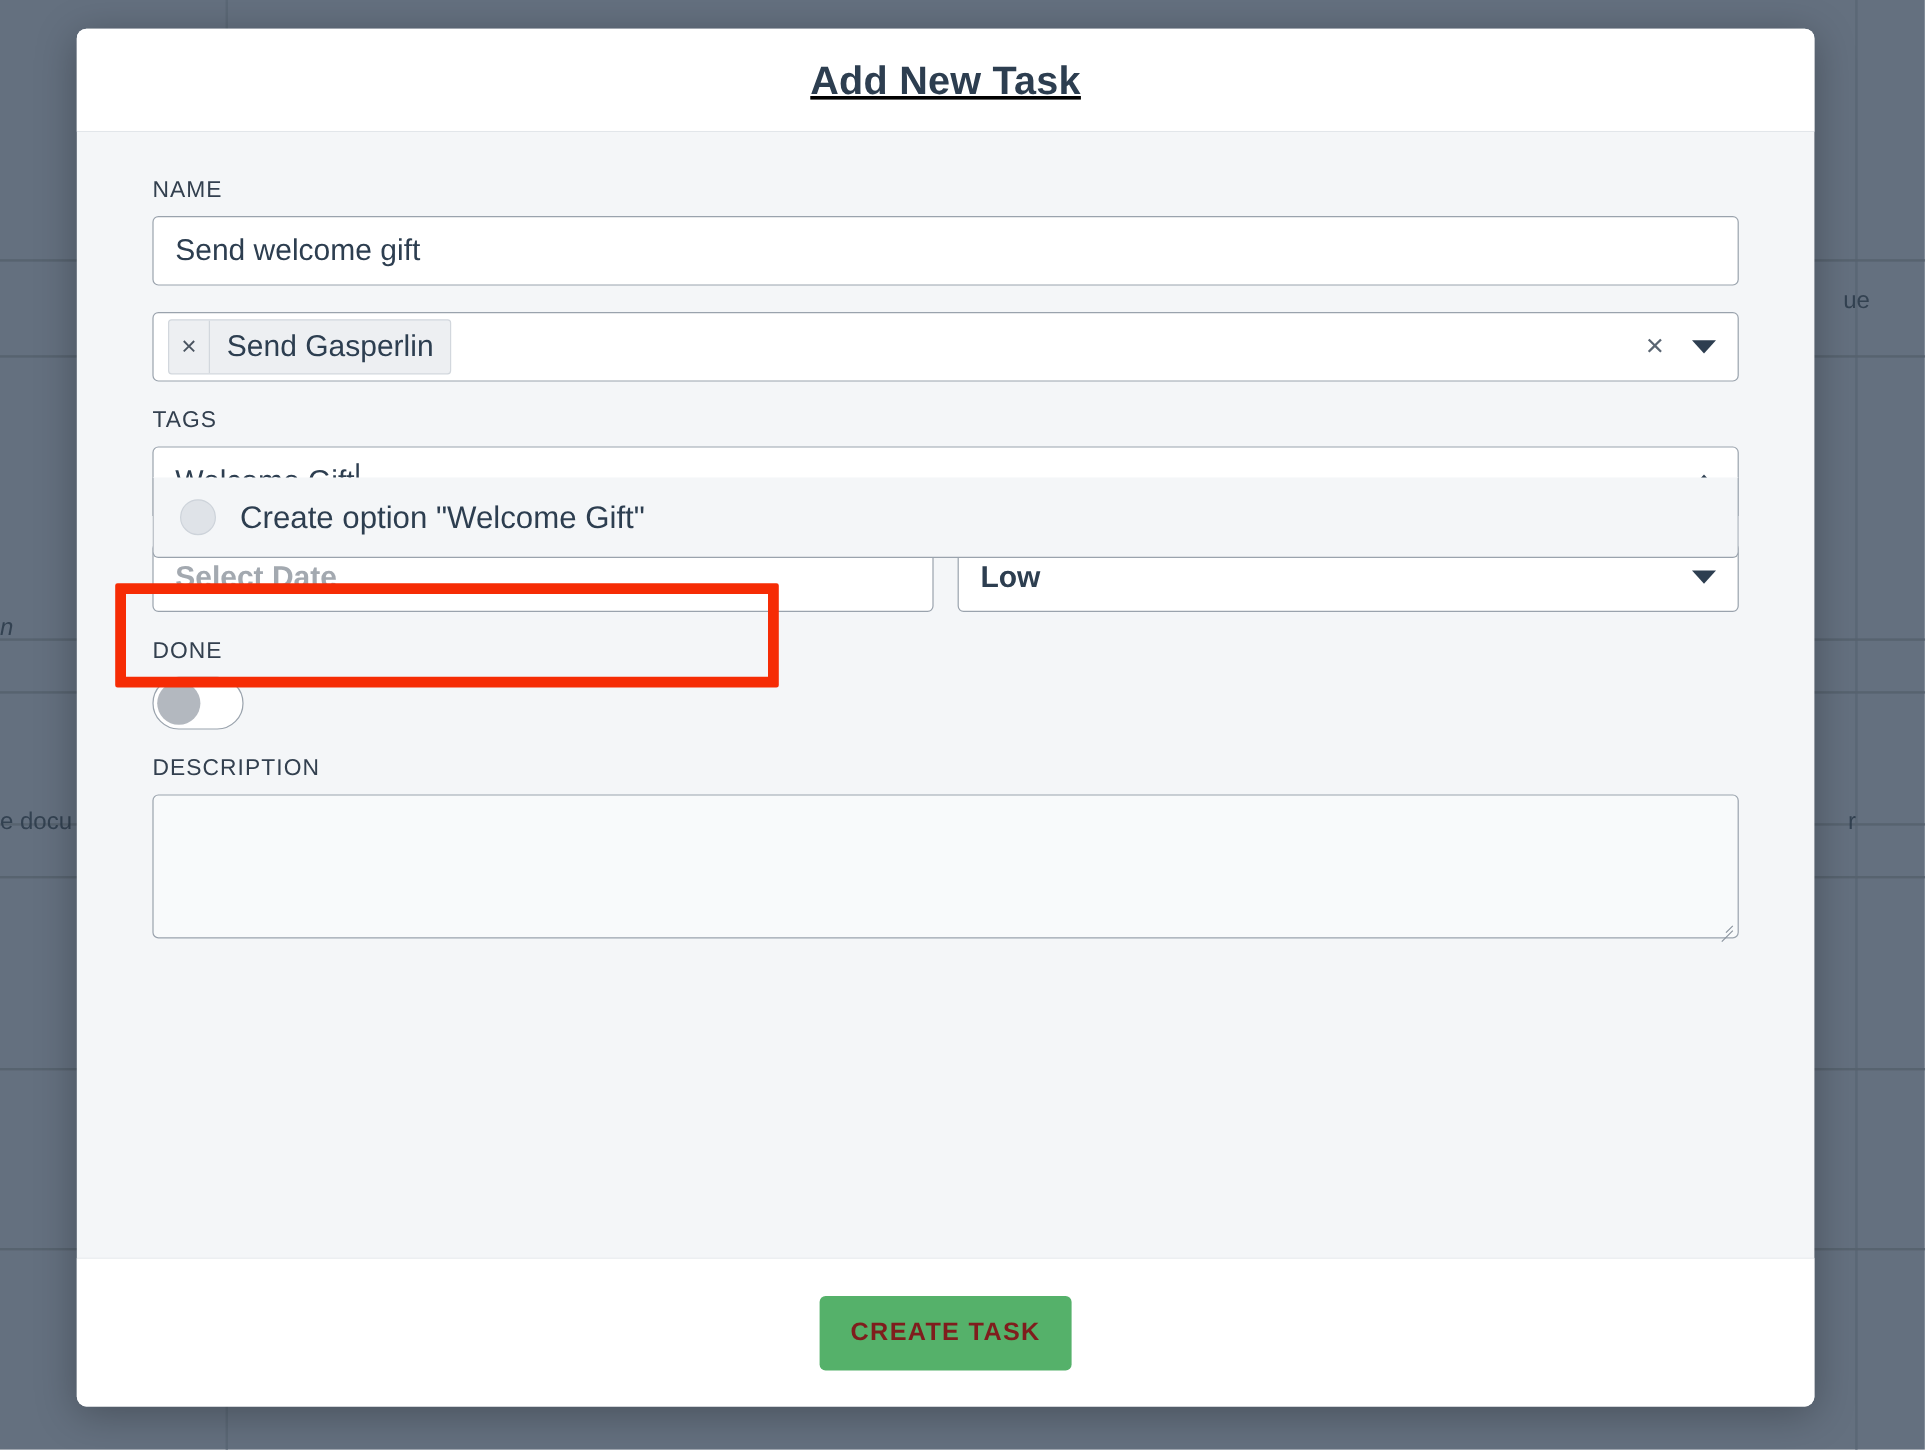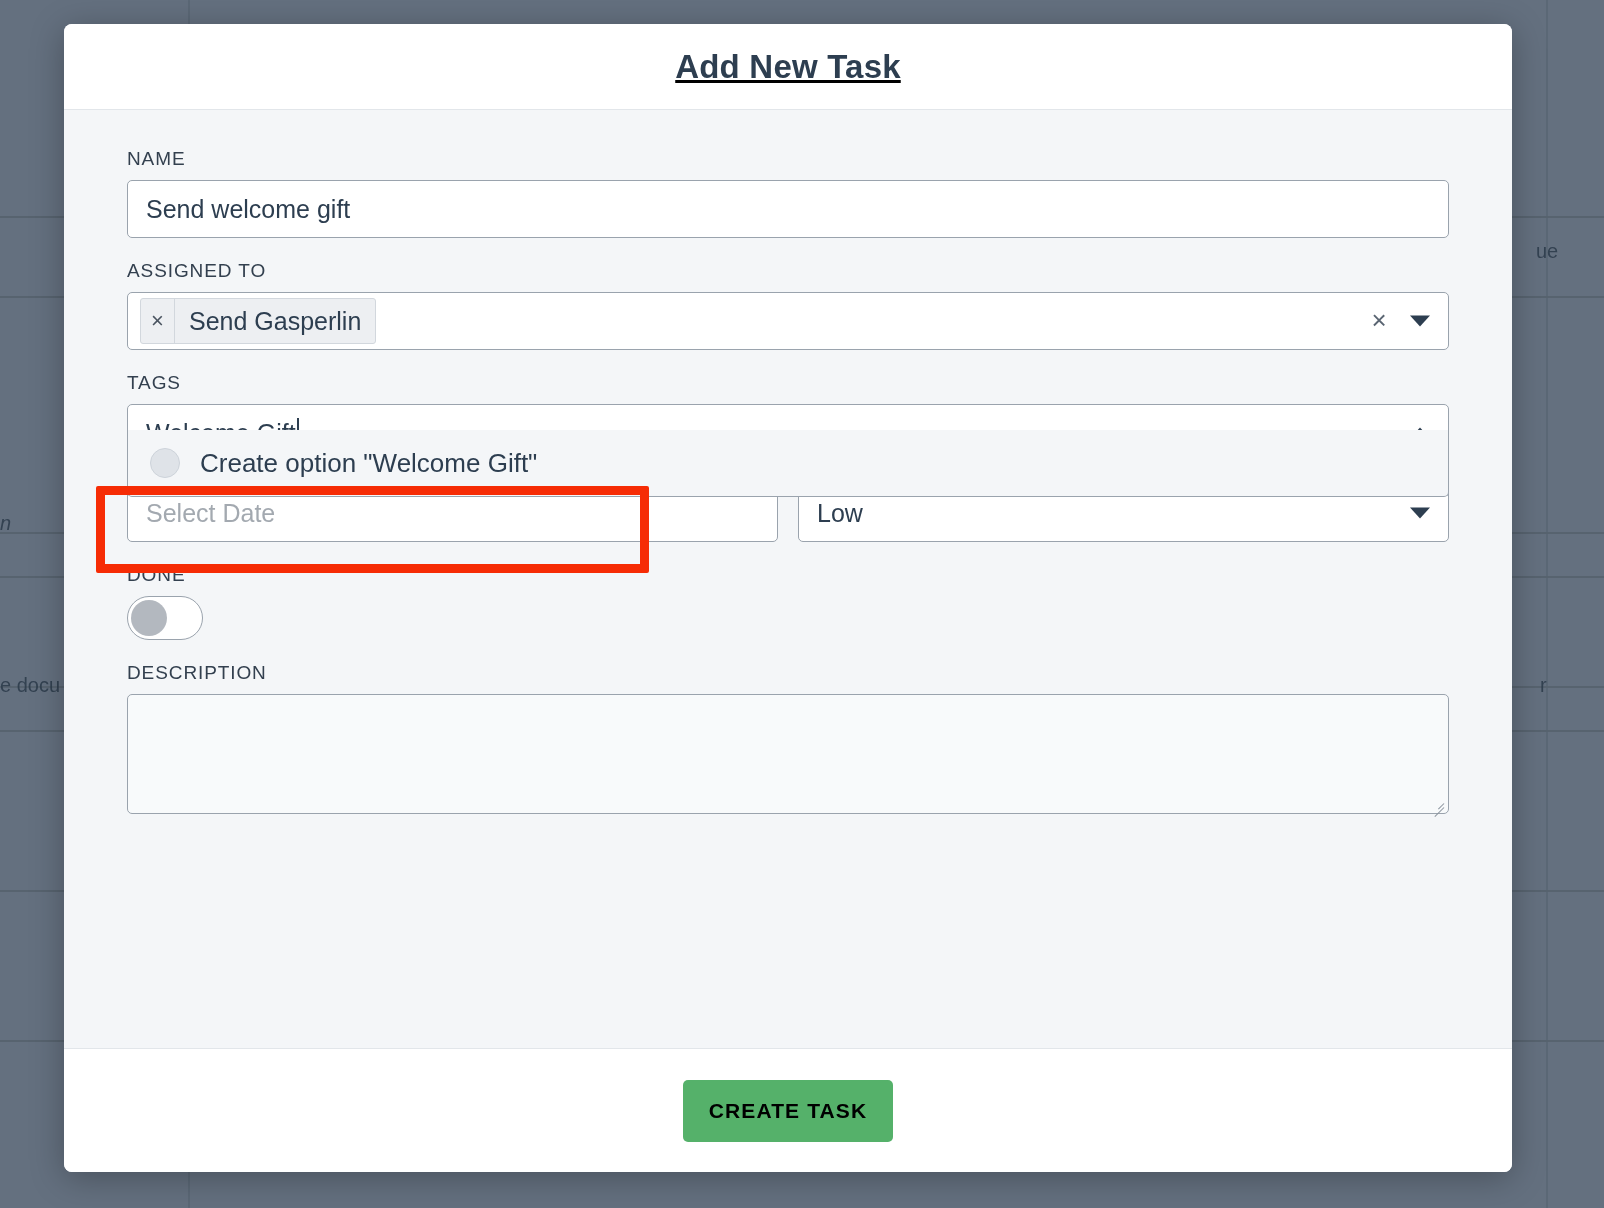--- a/index.html
+++ b/index.html
@@ -186,20 +186,21 @@
     border: 1px solid #cdd3da;
     margin-right: 20px;
     flex: none;
   }
 
   
   .row-2 {
     display: flex;
     gap: 20px;
     margin-bottom: 22px;
+    font-weight: bold;
   }
   .row-2 > div { flex: 1; position: relative; }
 
   
   .textarea-box {
     width: 100%;
     height: 120px;
     background: #f8fafb;
     border: 1px solid #9aa3ad;
     border-radius: 5px;
@@ -232,21 +233,21 @@
     position: absolute;
     left: 3px; top: 3px;
     width: 36px; height: 36px;
     border-radius: 50%;
     background: #b3b8bf;
   }
 
   
   #create-task-button {
     background: #55b16a;
-    color: #000000;
+    color: #7f1d1d;
     border: none;
     border-radius: 5px;
     width: 210px;
     height: 62px;
     font-size: 21px;
     font-weight: bold;
     letter-spacing: 1.1px;
     font-family: "Liberation Sans", sans-serif;
     cursor: pointer;
   }
@@ -295,21 +296,20 @@
   <div id="modal-body">
 
     <div class="field-block">
       <div class="field-label">NAME</div>
       <div class="ctrl">
         <span class="ctrl-value">Send welcome gift</span>
       </div>
     </div>
 
     <div class="field-block">
-      <div class="field-label">ASSIGNED TO</div>
       <div class="ctrl" id="assigned-ctrl">
         <span class="chip">
           <span class="chip-remove">×</span>
           <span class="chip-label">Send Gasperlin</span>
         </span>
         <span class="clear-x">×</span>
         <span class="caret"></span>
       </div>
     </div>
 

